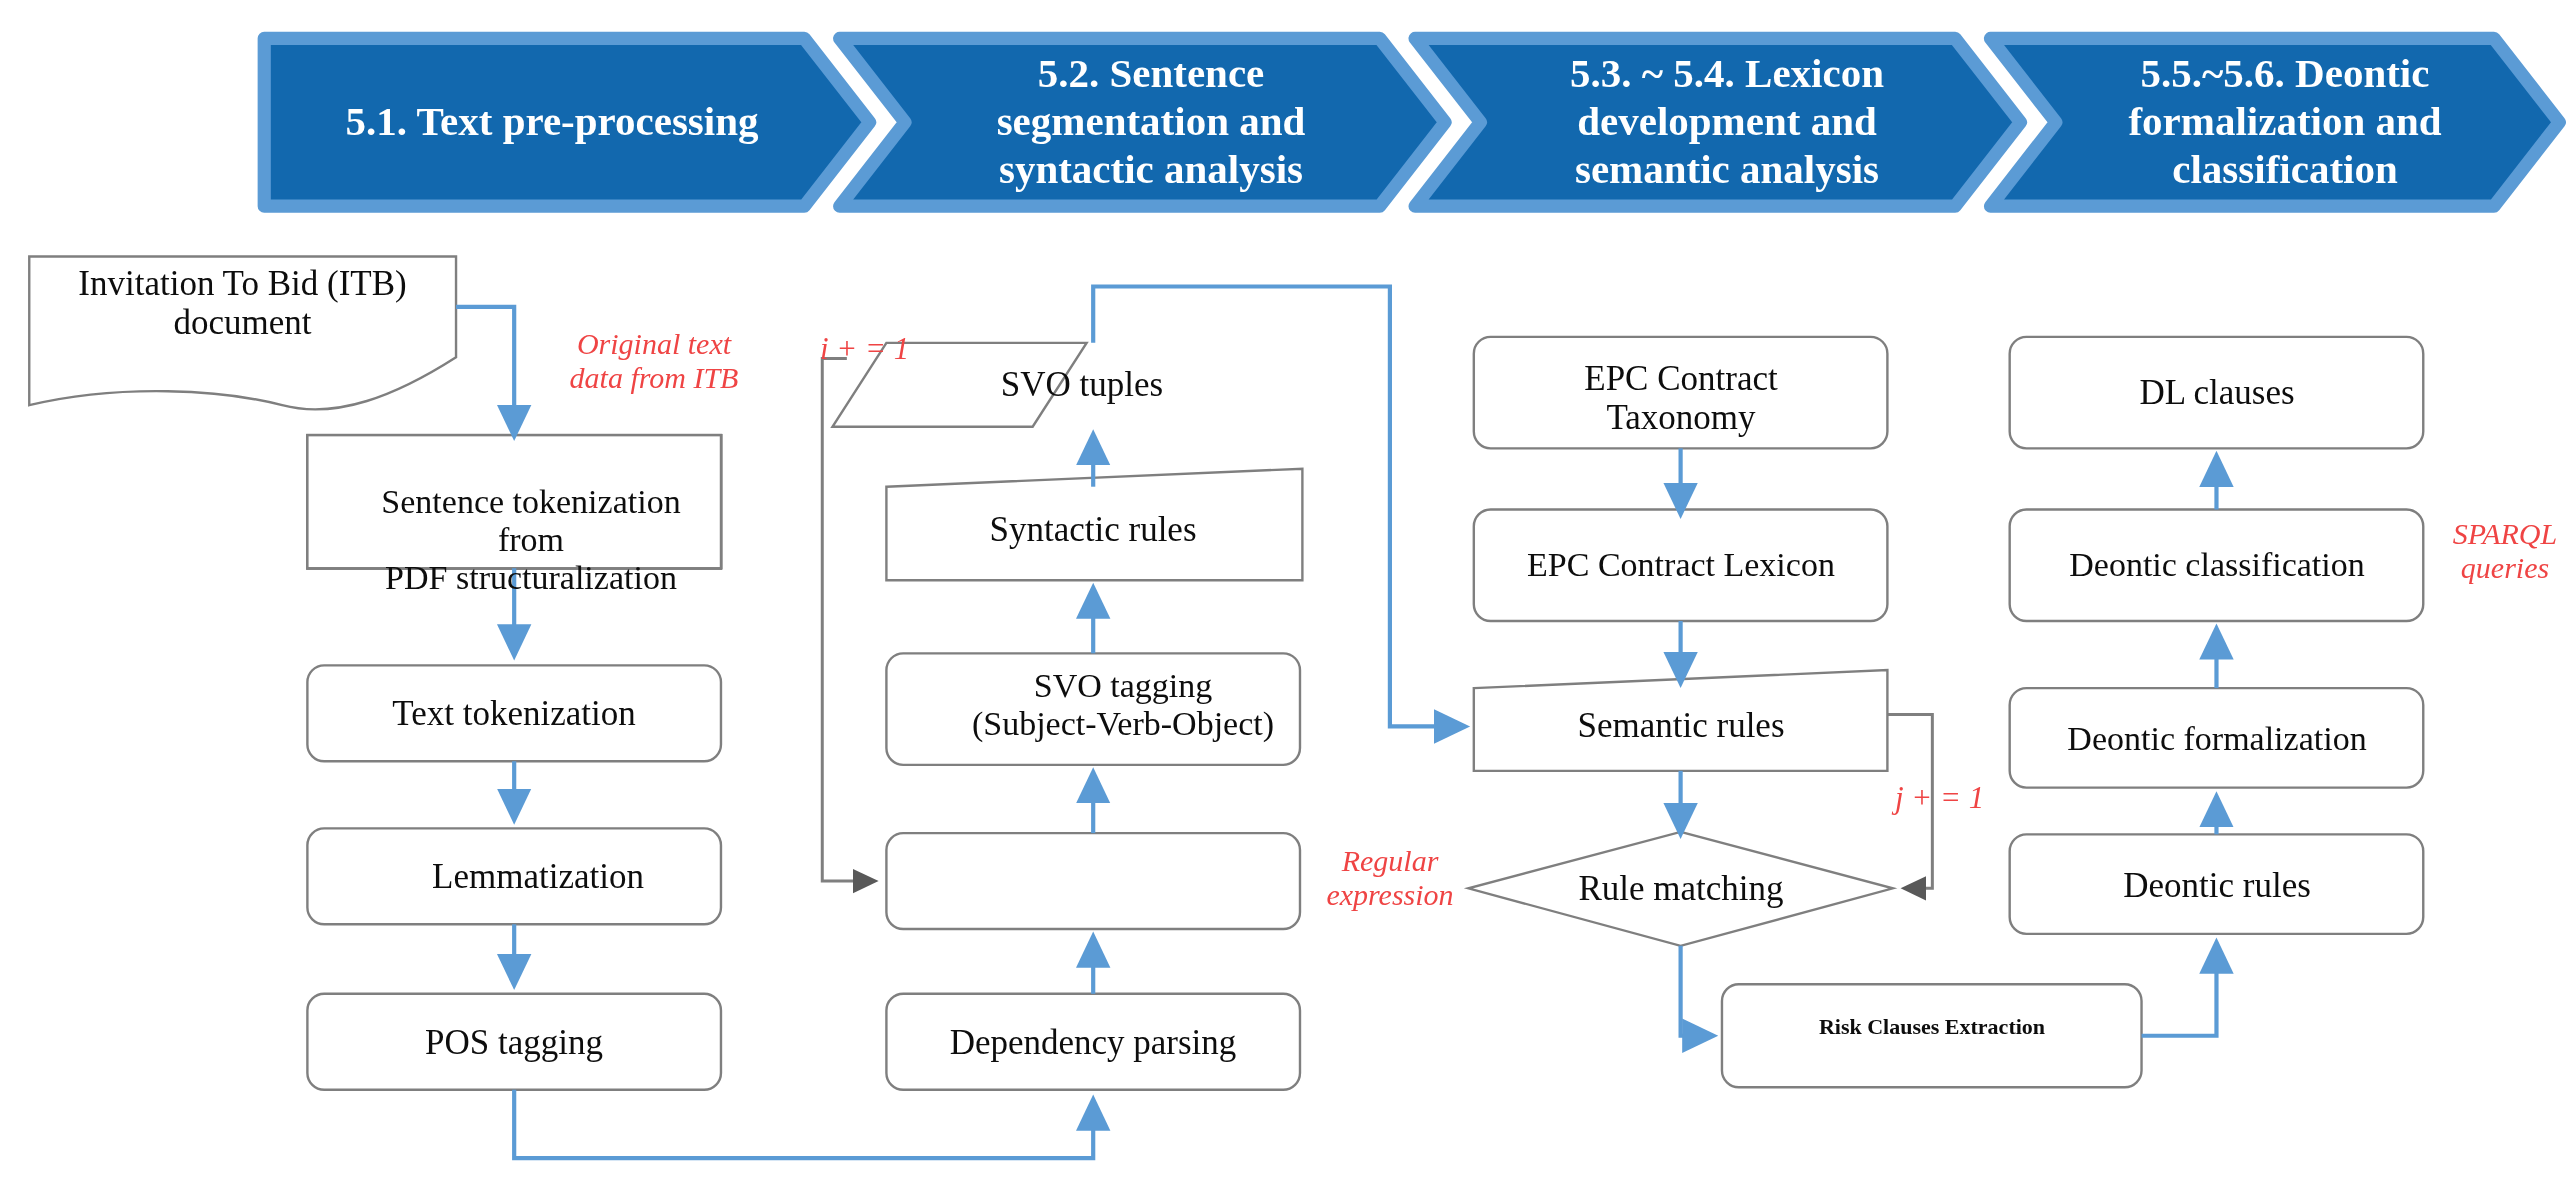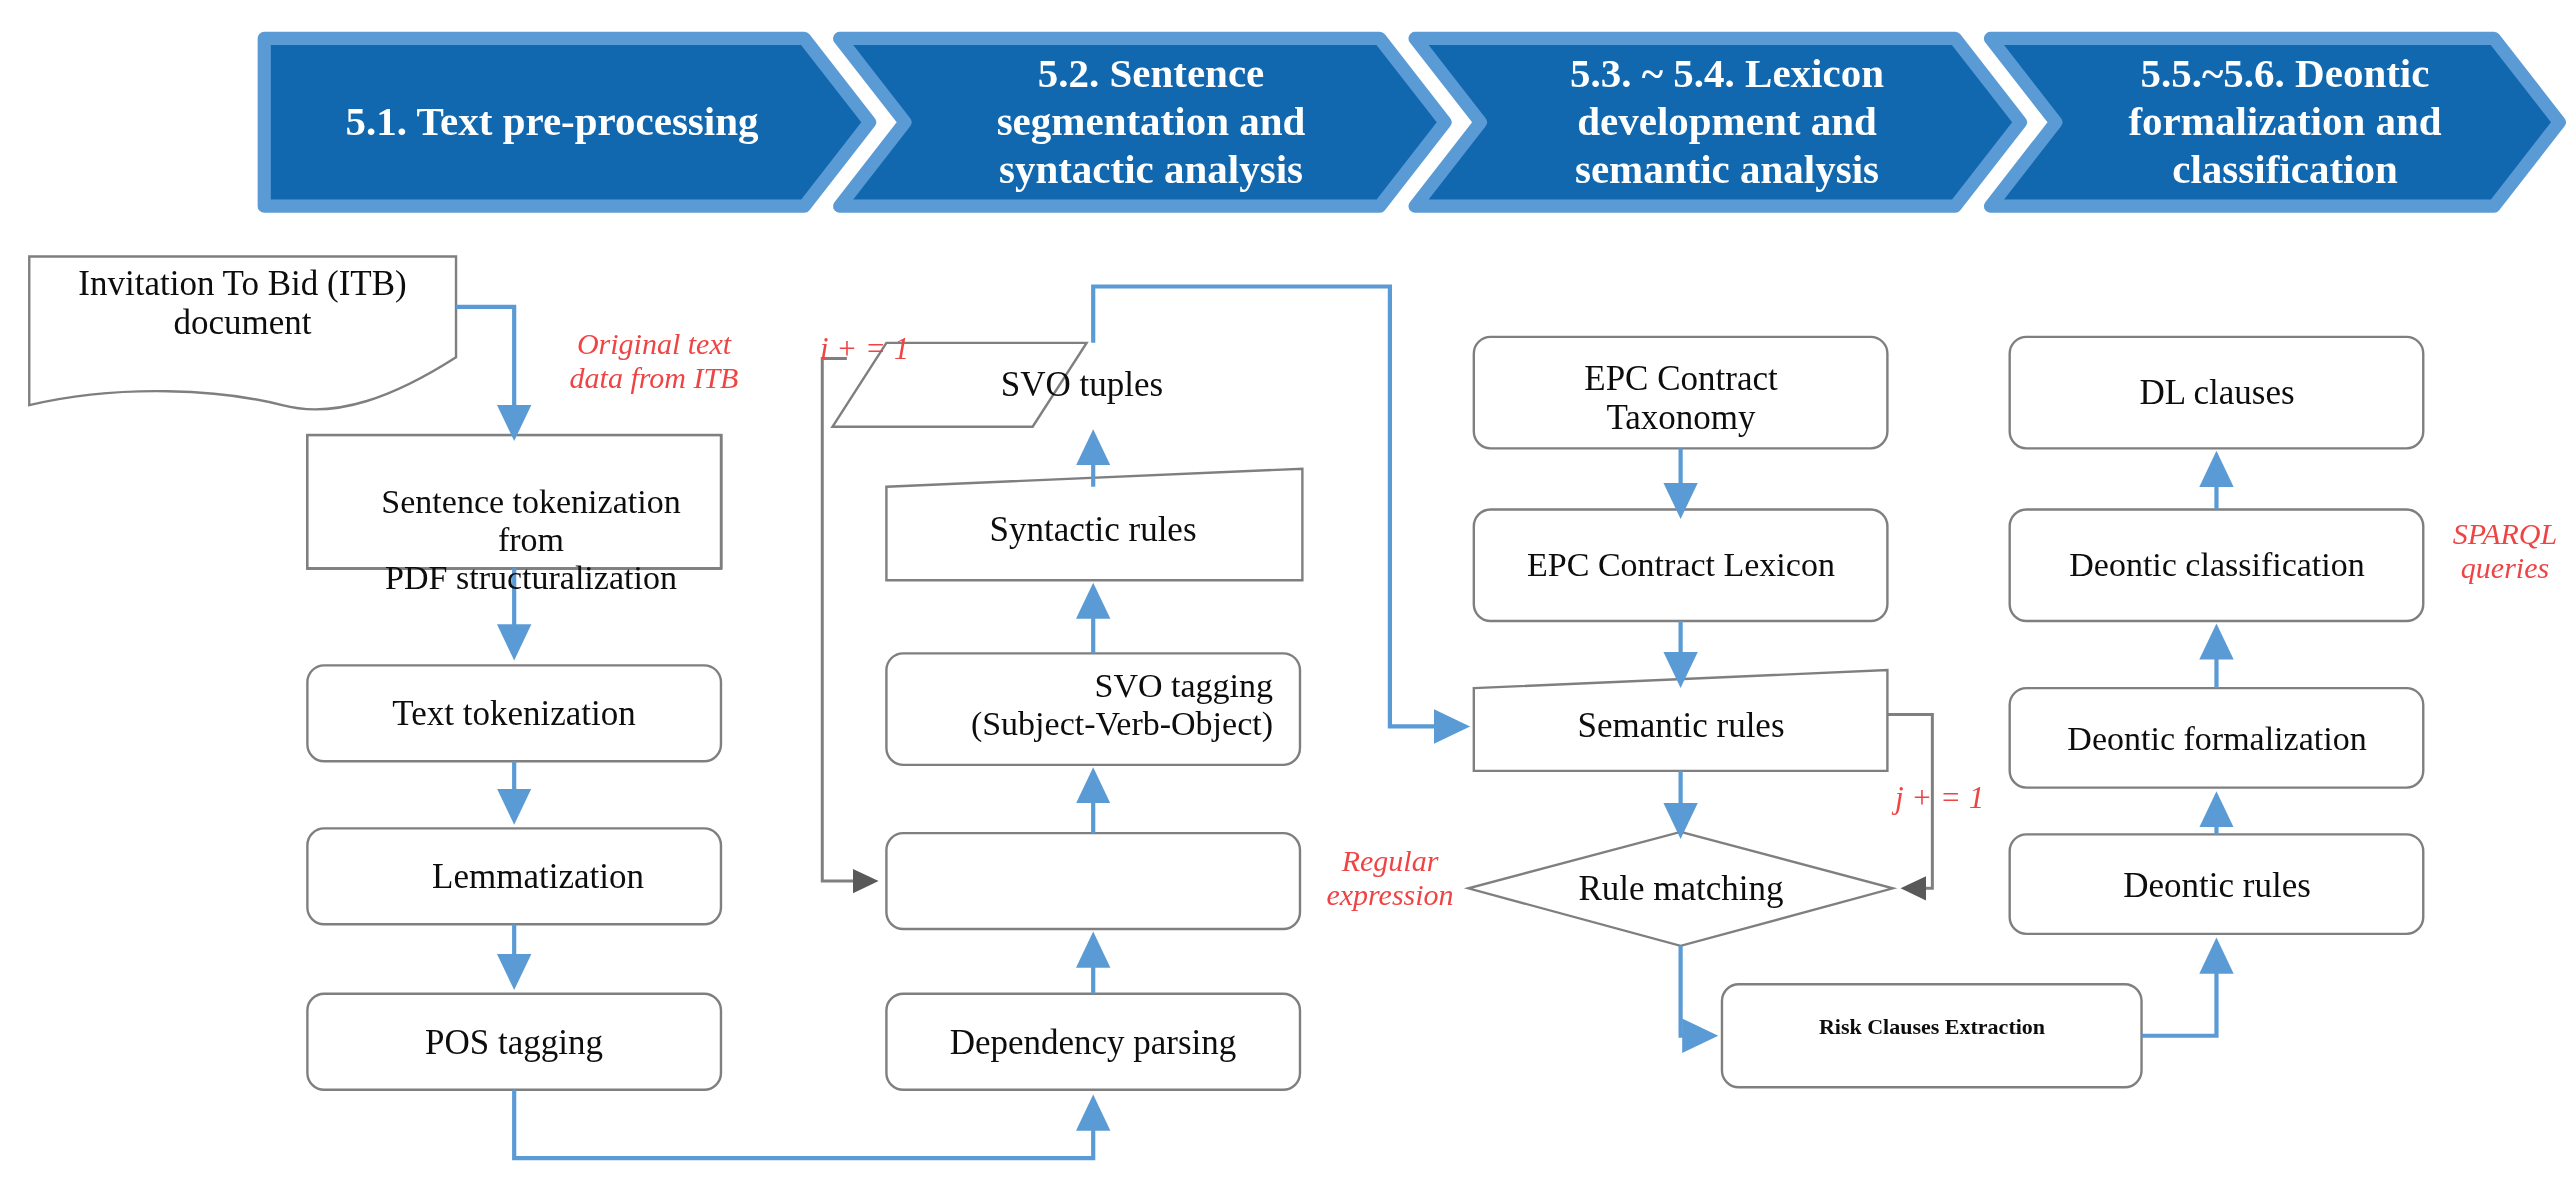--- a/index.html
+++ b/index.html
@@ -181,21 +181,21 @@
   <div class="lbl" style="left:345px;top:483px;width:372px;font-size:34px;">Sentence tokenization
 from
 PDF structuralization</div>
 
   <div class="lbl" style="left:307px;top:694px;width:414px;">Text tokenization</div>
   <div class="lbl" style="left:307px;top:857px;width:462px;">Lemmatization</div>
   <div class="lbl" style="left:307px;top:1023px;width:414px;">POS tagging</div>
 
   <div class="lbl" style="left:875px;top:365px;width:414px;">SVO tuples</div>
   <div class="lbl" style="left:886px;top:510px;width:414px;">Syntactic rules</div>
-  <div class="lbl" style="left:859px;top:667px;width:414px;font-size:34px;text-align:right;">SVO tagging
+  <div class="lbl" style="left:916px;top:667px;width:414px;font-size:34px;">SVO tagging
 (Subject-Verb-Object)</div>
   <div class="lbl" style="left:886px;top:1023px;width:414px;">Dependency parsing</div>
 
   <div class="note" style="left:820px;top:331px;width:126px;text-align:left;font-size:31px;">i + = 1</div>
   <div class="note" style="left:1312px;top:844px;width:156px;">Regular
 expression</div>
 
   <div class="lbl" style="left:1474px;top:359px;width:414px;">EPC Contract
 Taxonomy</div>
   <div class="lbl" style="left:1468px;top:546px;width:426px;font-size:34px;">EPC Contract Lexicon</div>

